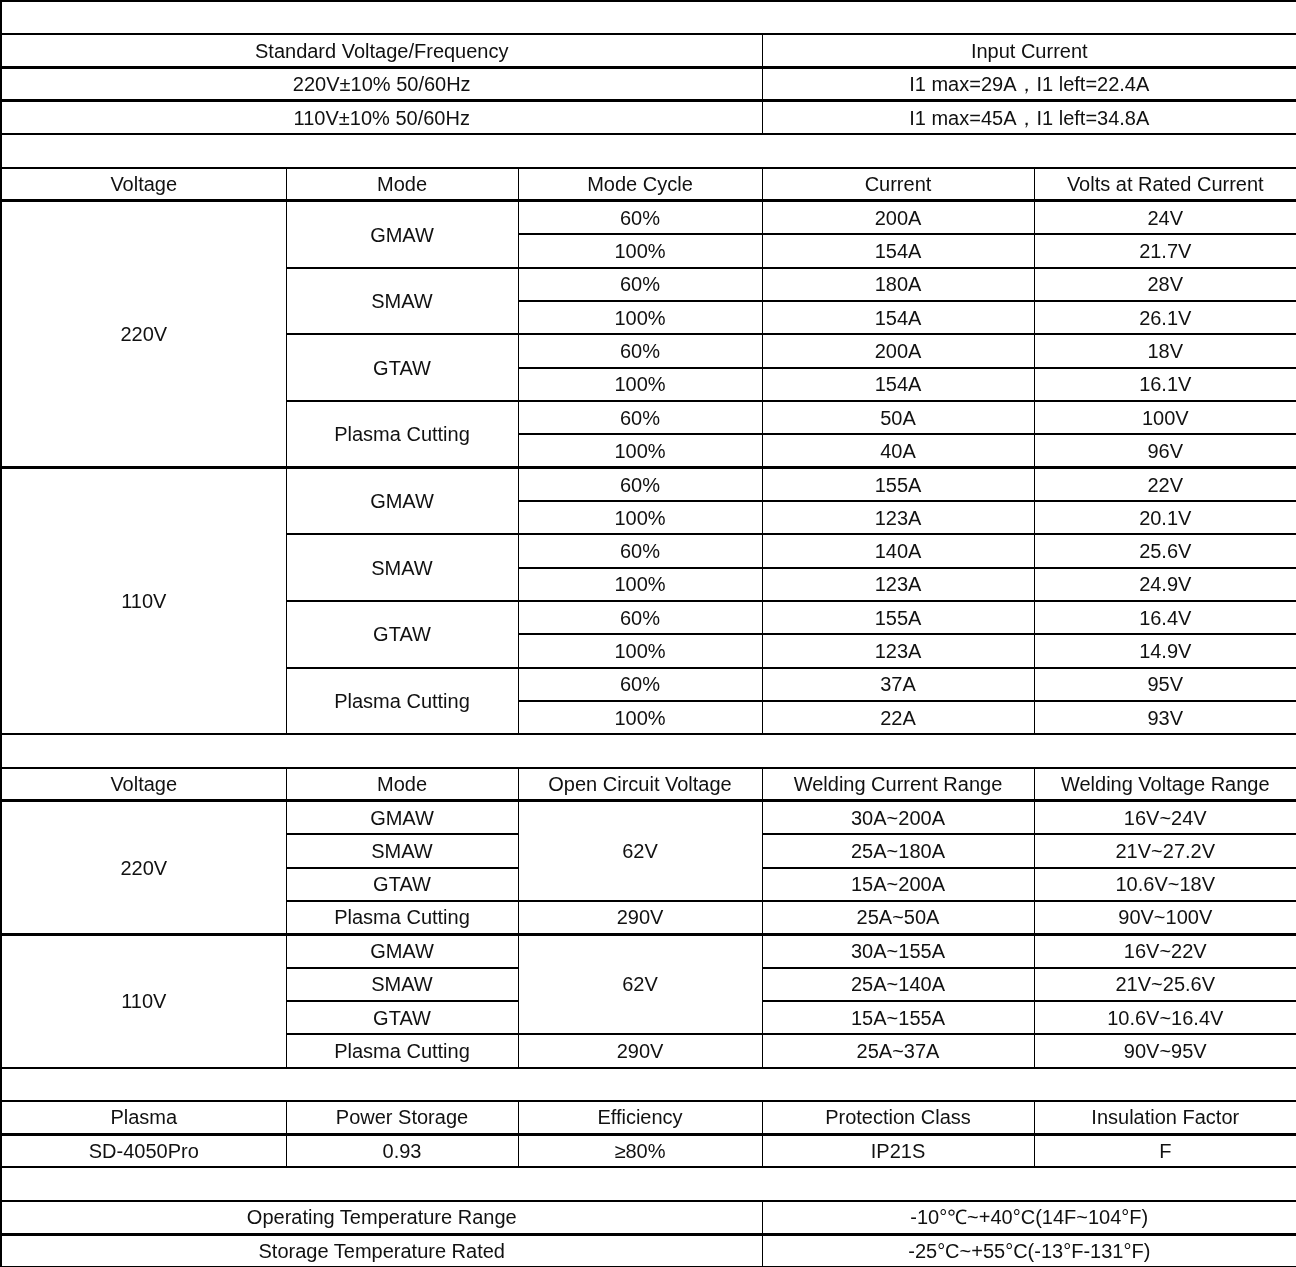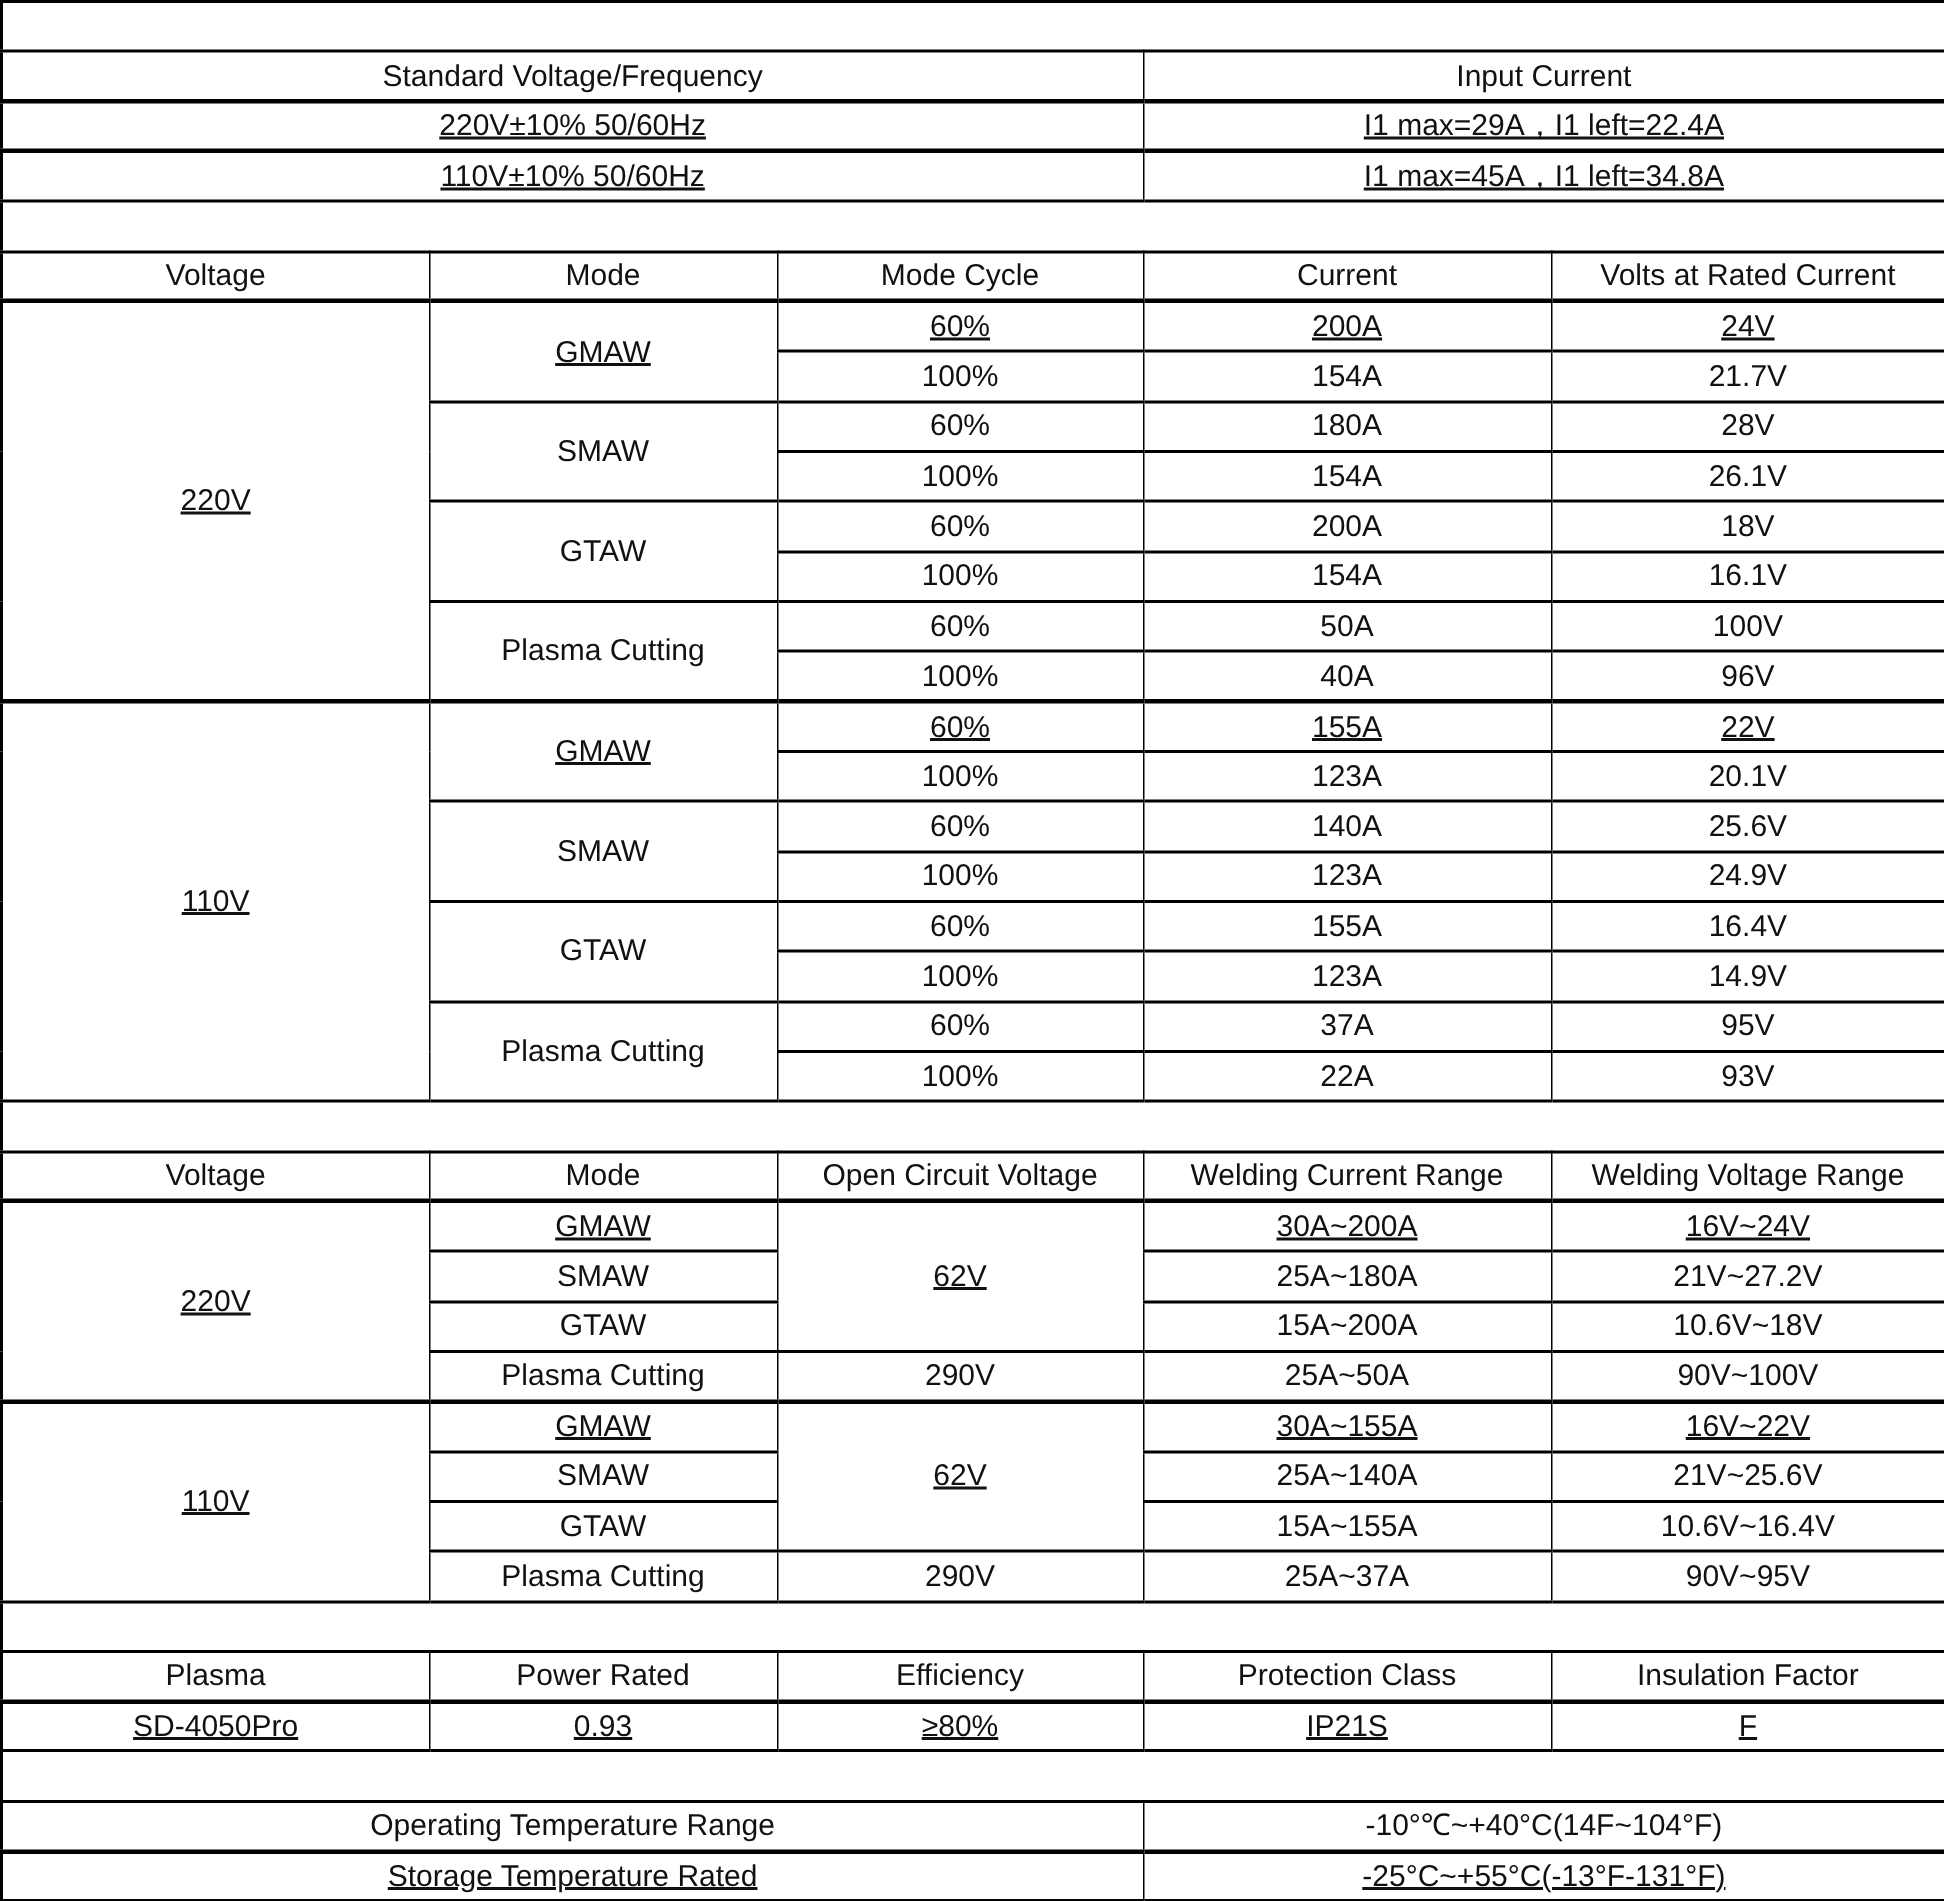--- a/index.html
+++ b/index.html
@@ -26,21 +26,21 @@
   }
   table.spec { border: 2px solid #000; }
   td.section {
     background: #000;
     color: #fff;
     font-weight: 700;
     font-size: 21px;
     letter-spacing: 0.3px;
     box-shadow: inset 6px 0 0 #fff; 
   }
-  tr.t3 td { border-top-width: 3px; text-decoration: underline; }
+  tr.t3 td { border-top-width: 3px; }
 </style>
 </head>
 <body>
 
 <table class="spec">
   <colgroup>
     <col style="width:285px">
       <col style="width:232px">
       <col style="width:244px">
       <col style="width:272px">
@@ -222,21 +222,21 @@
     <td>290V</td>
     <td>25A~37A</td>
     <td>90V~95V</td>
   </tr>
 
   <tr>
         <td class="section" colspan="5">OTHER PARAMETERS</td>
       </tr>
   <tr>
     <td>Plasma</td>
-    <td>Power Rated</td>
+    <td>Power Storage</td>
     <td>Efficiency</td>
     <td>Protection Class</td>
     <td>Insulation Factor</td>
   </tr>
   <tr class="t3">
     <td>SD-4050Pro</td>
     <td>0.93</td>
     <td>≥80%</td>
     <td>IP21S</td>
     <td>F</td>

